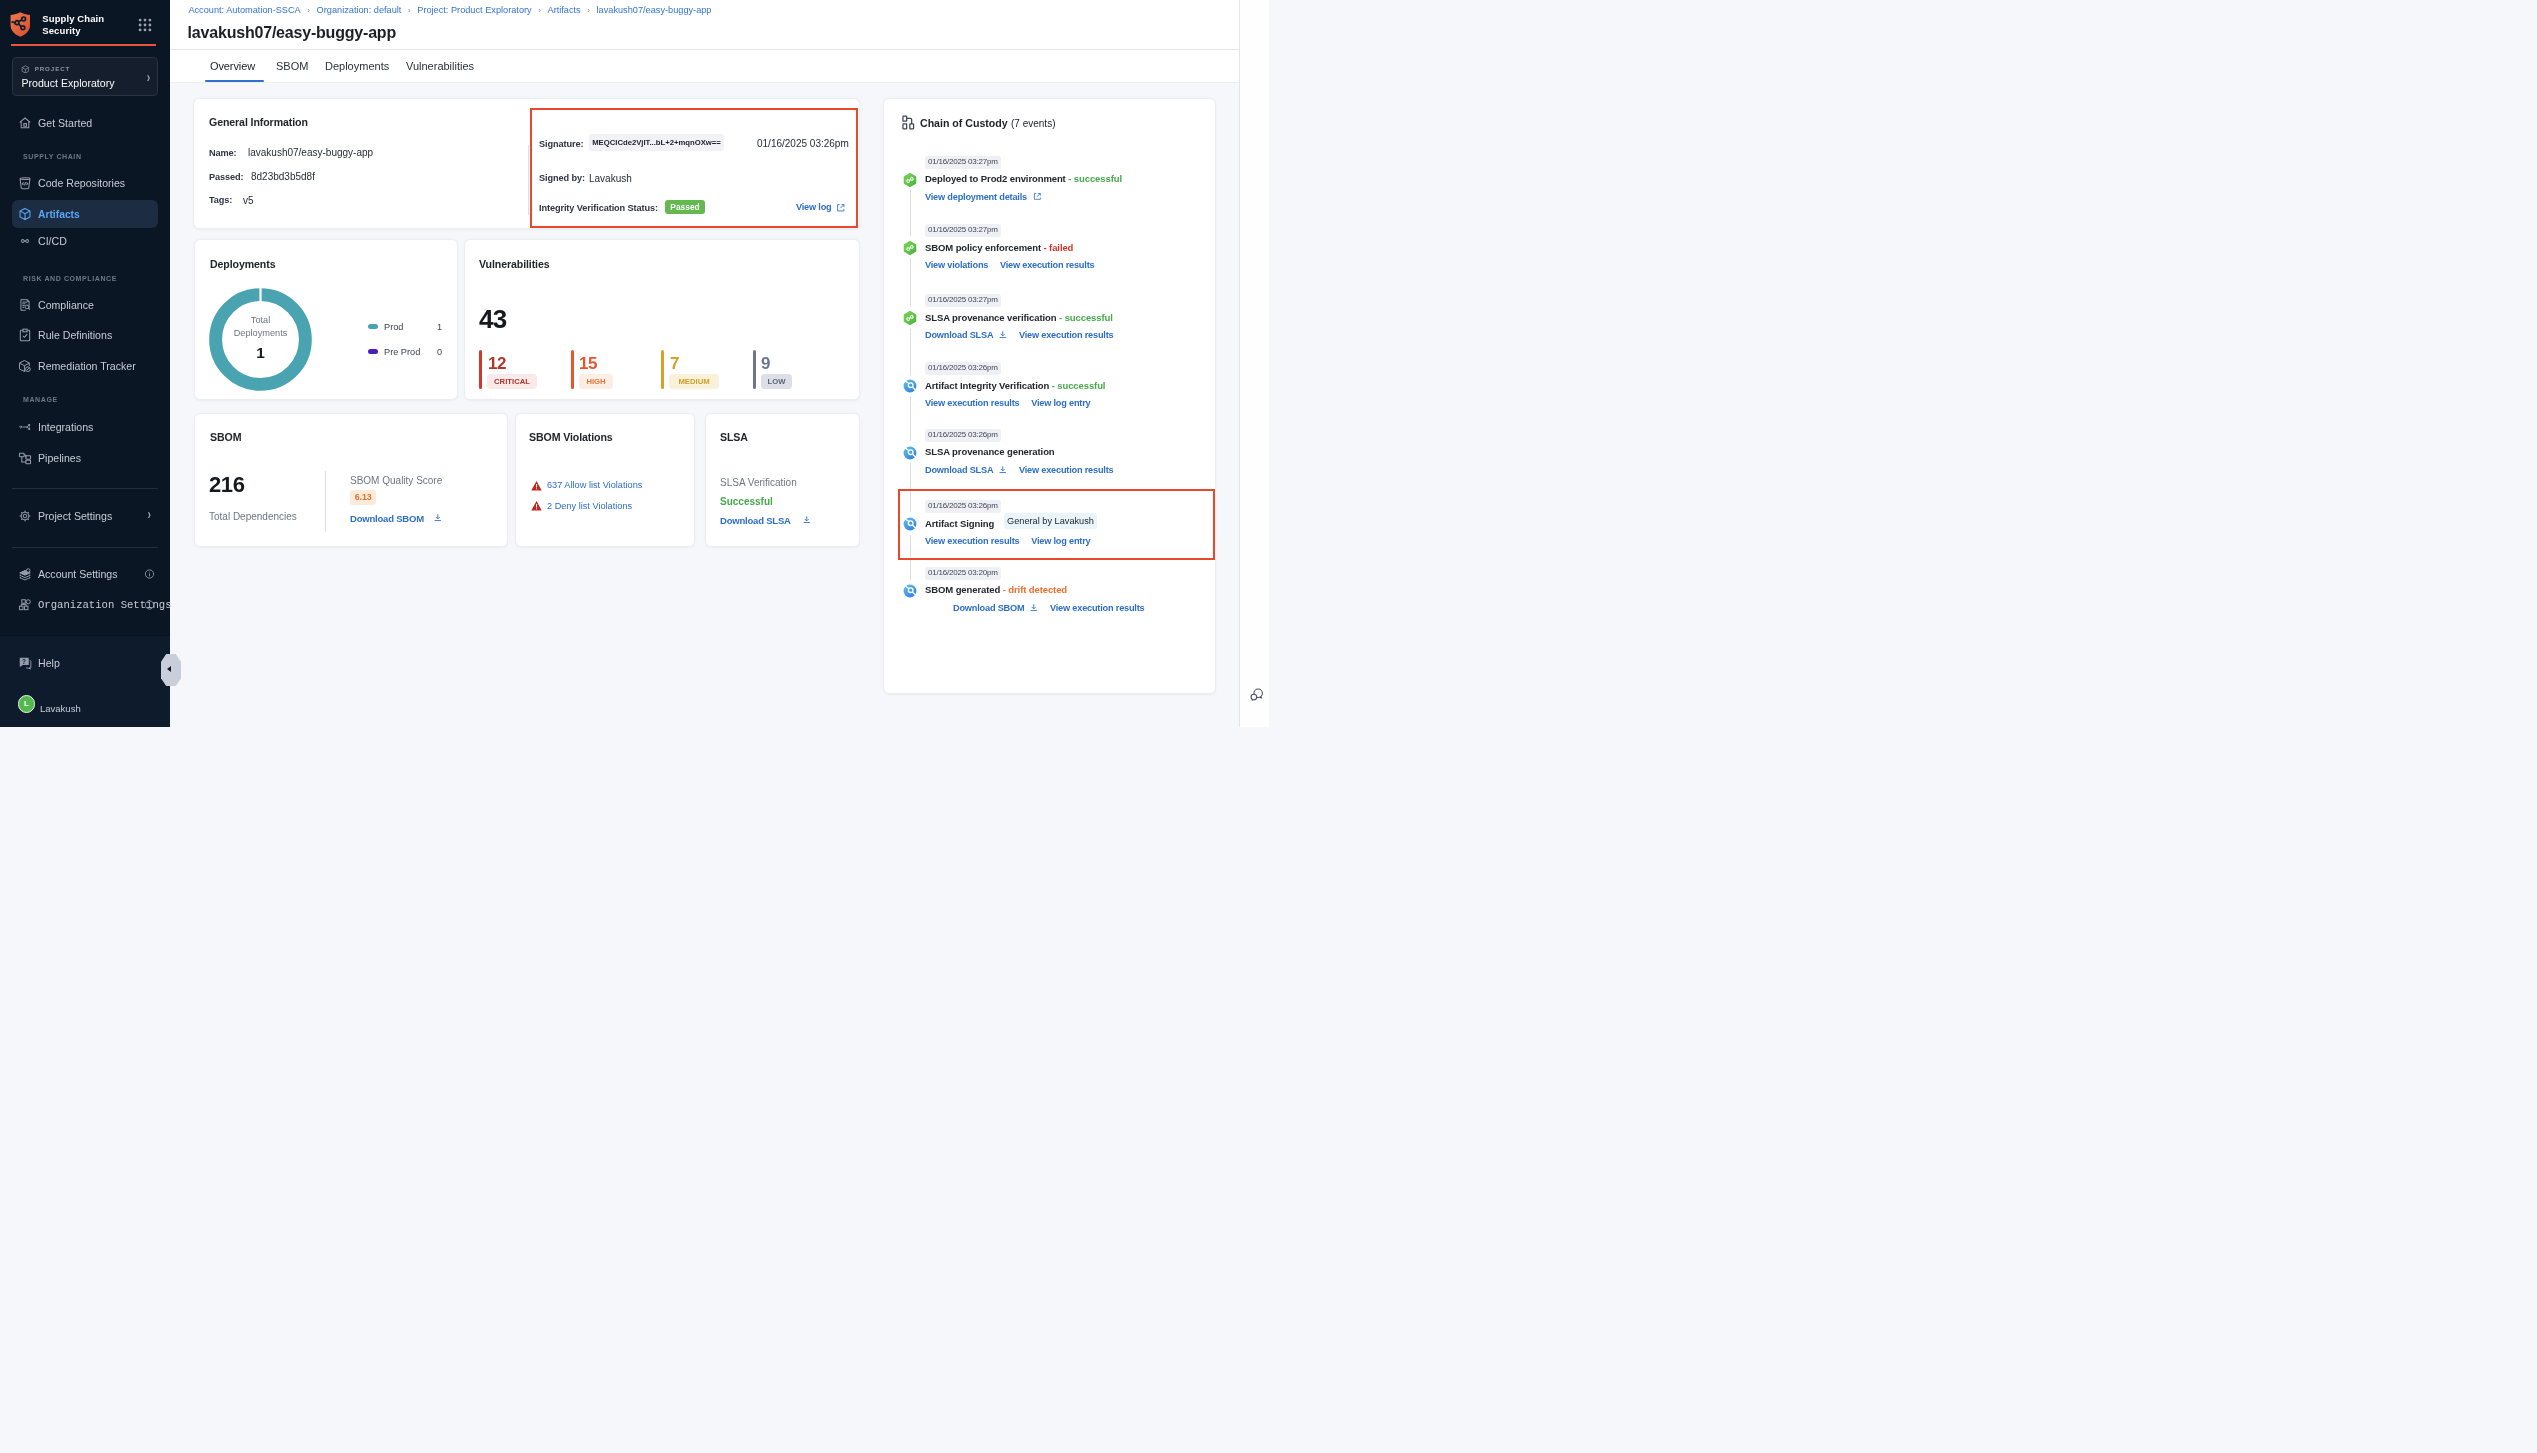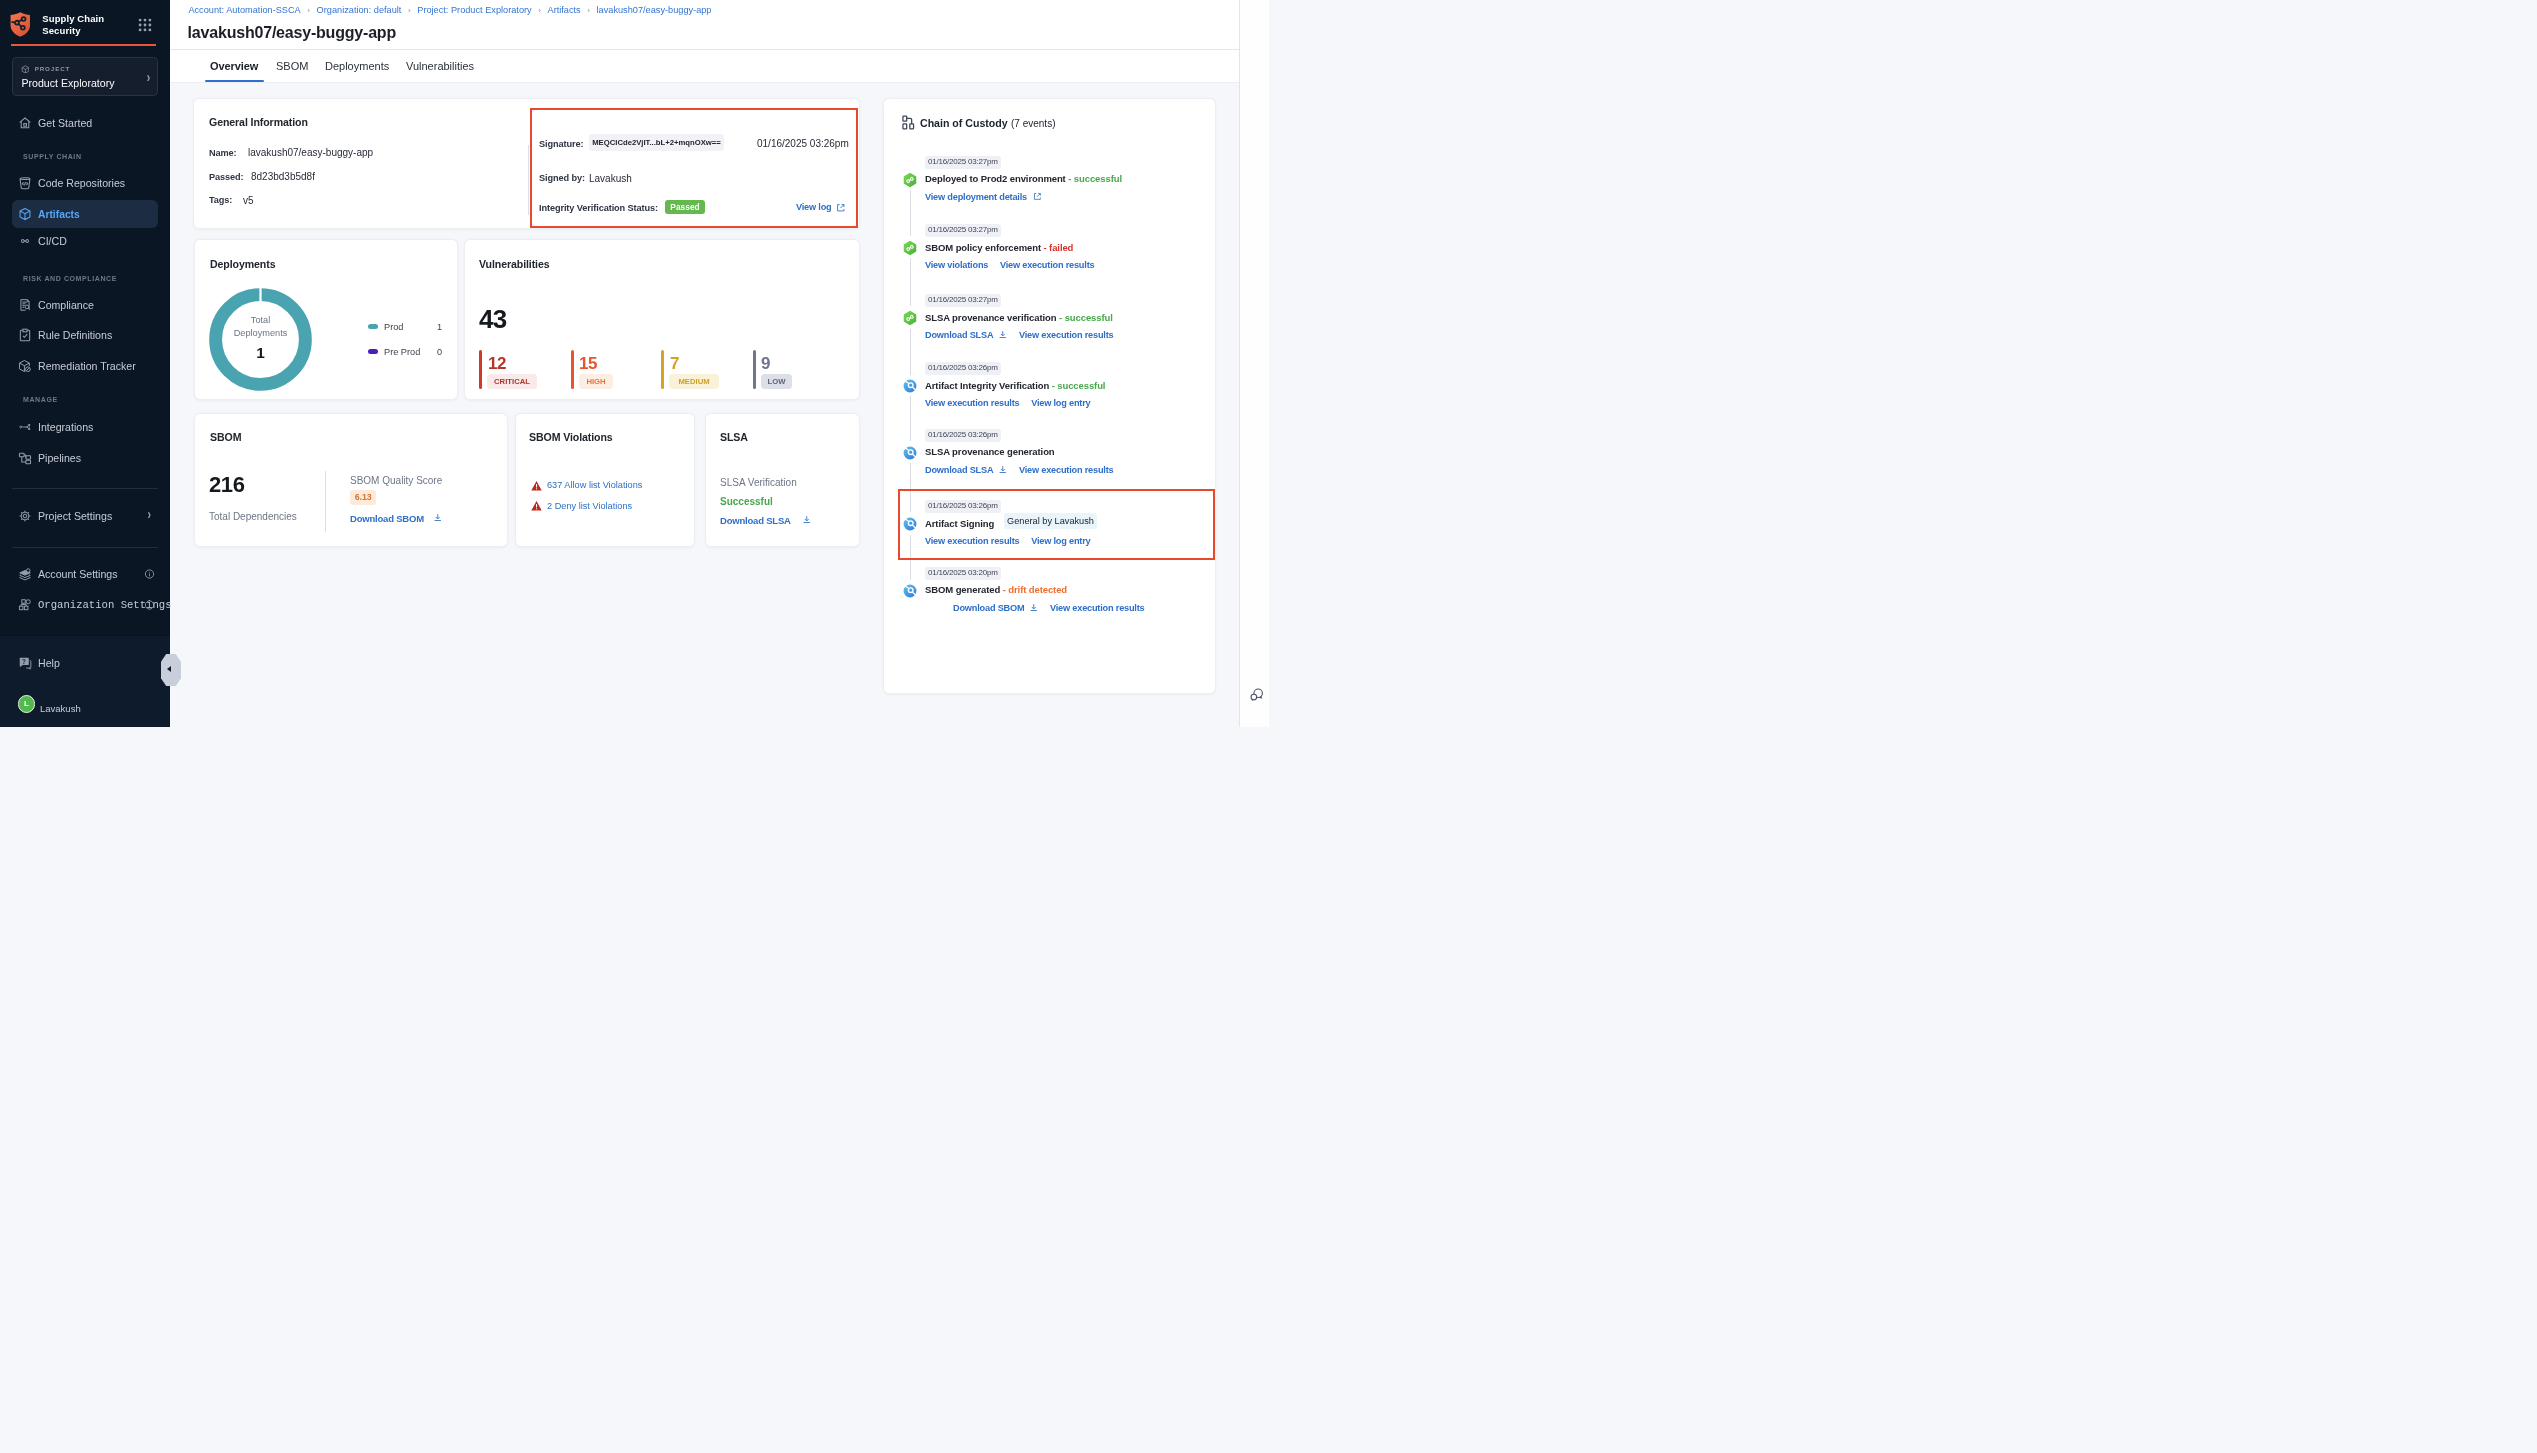--- a/index.html
+++ b/index.html
@@ -31,21 +31,21 @@
 #collapse-tab:after { content:""; position:absolute; left:5.9px; top:11.7px; border:3.3px solid transparent; border-right:4.4px solid #10182a; border-left:none; }
 .avatar { position:absolute; left:17.6px; top:695px; width:17.6px; height:17.6px; border-radius:50%; background:#53b94f; border:1.1px solid #e9f3ea; color:#fff; font-size:8px; font-weight:bold; text-align:center; line-height:15.4px; }
 
 
 #header { position:absolute; left:170px; top:0; width:1069px; height:50px; background:#fff; border-bottom:0.7px solid #e4e6ea; z-index:2;}
 .crumbs { position:absolute; left:18.4px; top:5.1px; font-size:9.2px; color:#3474d3; white-space:nowrap; }
 .crumbs .sep { color:#868e9c; font-size:8px; padding:0 6.6px; }
 .pagetitle { position:absolute; left:17.6px; top:24px; font-size:16px; font-weight:bold; color:#1c2026; letter-spacing:-0.2px; }
 #tabbar { position:absolute; left:170px; top:50px; width:1069px; height:33px; background:#fff; border-bottom:0.7px solid #eceef1; z-index:2;}
 .tab { position:absolute; top:0; height:33px; line-height:32px; font-size:11px; color:#2b313b; }
-.tab.active { font-weight:bold; color:#1b1f26; letter-spacing:-0.1px; }
+.tab.active { font-weight:normal; color:#1b1f26; letter-spacing:-0.1px; }
 .tab-underline { position:absolute; left:35px; top:30px; width:59px; height:2.2px; background:#2e6fd0; border-radius:1.5px; }
 
 
 #rail { position:absolute; left:1239px; top:0; width:30px; height:727px; background:#fefefe; border-left:0.7px solid #e2e4e9; z-index:3; }
 
 
 .card { position:absolute; background:#fff; border:0.7px solid #eceef1; border-radius:5.9px; box-shadow:0 0.7px 2.2px rgba(40,48,70,.05); }
 .cardtitle { position:absolute; font-size:10.6px; font-weight:bold; color:#22262d; letter-spacing:-0.1px; }
 .lbl { font-weight:bold; color:#2f3542; font-size:9.2px; letter-spacing:-0.1px; }
 .val { color:#272c35; font-size:10px; }

